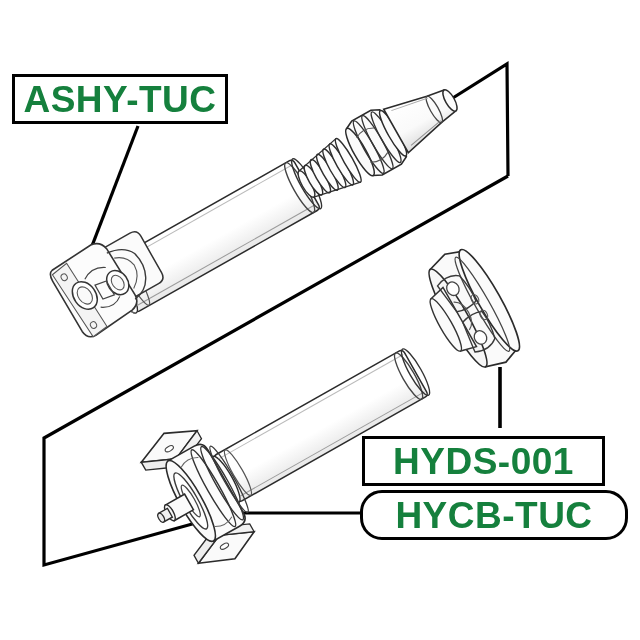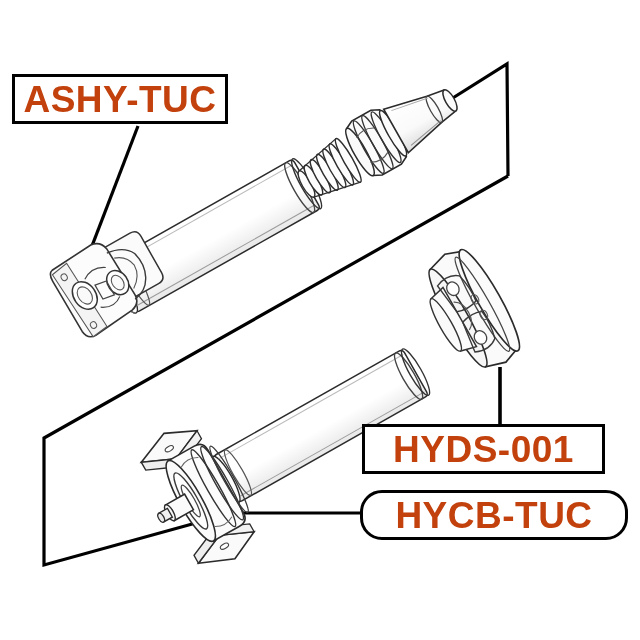--- a/index.html
+++ b/index.html
@@ -4,24 +4,24 @@
 <title>Drive Shaft Assembly Diagram</title>
 <style>
   html,body{margin:0;padding:0;background:#ffffff;}
   body{width:640px;height:640px;overflow:hidden;
        font-family:"Liberation Sans", sans-serif;}
   #diagram-root{position:relative;width:640px;height:640px;background:#fff;}
   svg#tech-drawing{position:absolute;left:0;top:0;width:640px;height:640px;display:block;}
   .part-label-box{position:absolute;box-sizing:border-box;background:#ffffff;
       border:3px solid #000000;display:flex;align-items:center;justify-content:center;}
   .part-label-text{font-family:"Liberation Sans", sans-serif;font-weight:bold;
-      color:#c2410c;letter-spacing:1px;white-space:nowrap;line-height:1;}
+      color:#15803d;letter-spacing:1px;white-space:nowrap;line-height:1;}
   #label-box-ashy{left:12px;top:74px;width:216px;height:50px;}
   #label-box-ashy .part-label-text{font-size:37px;letter-spacing:0.5px;}
-  #label-box-hyds{left:362px;top:424px;width:243px;height:50px;}
+  #label-box-hyds{left:362px;top:436px;width:243px;height:50px;}
   #label-box-hyds .part-label-text{font-size:37px;letter-spacing:0.5px;}
   #label-box-hycb{left:360px;top:490px;width:268px;height:50px;border-radius:22px;}
   #label-box-hycb .part-label-text{font-size:37px;letter-spacing:0.5px;}
 </style>
 </head>
 <body>
 
 <div id="diagram-root">
 
   <svg id="tech-drawing" viewBox="0 0 640 640" xmlns="http://www.w3.org/2000/svg">

